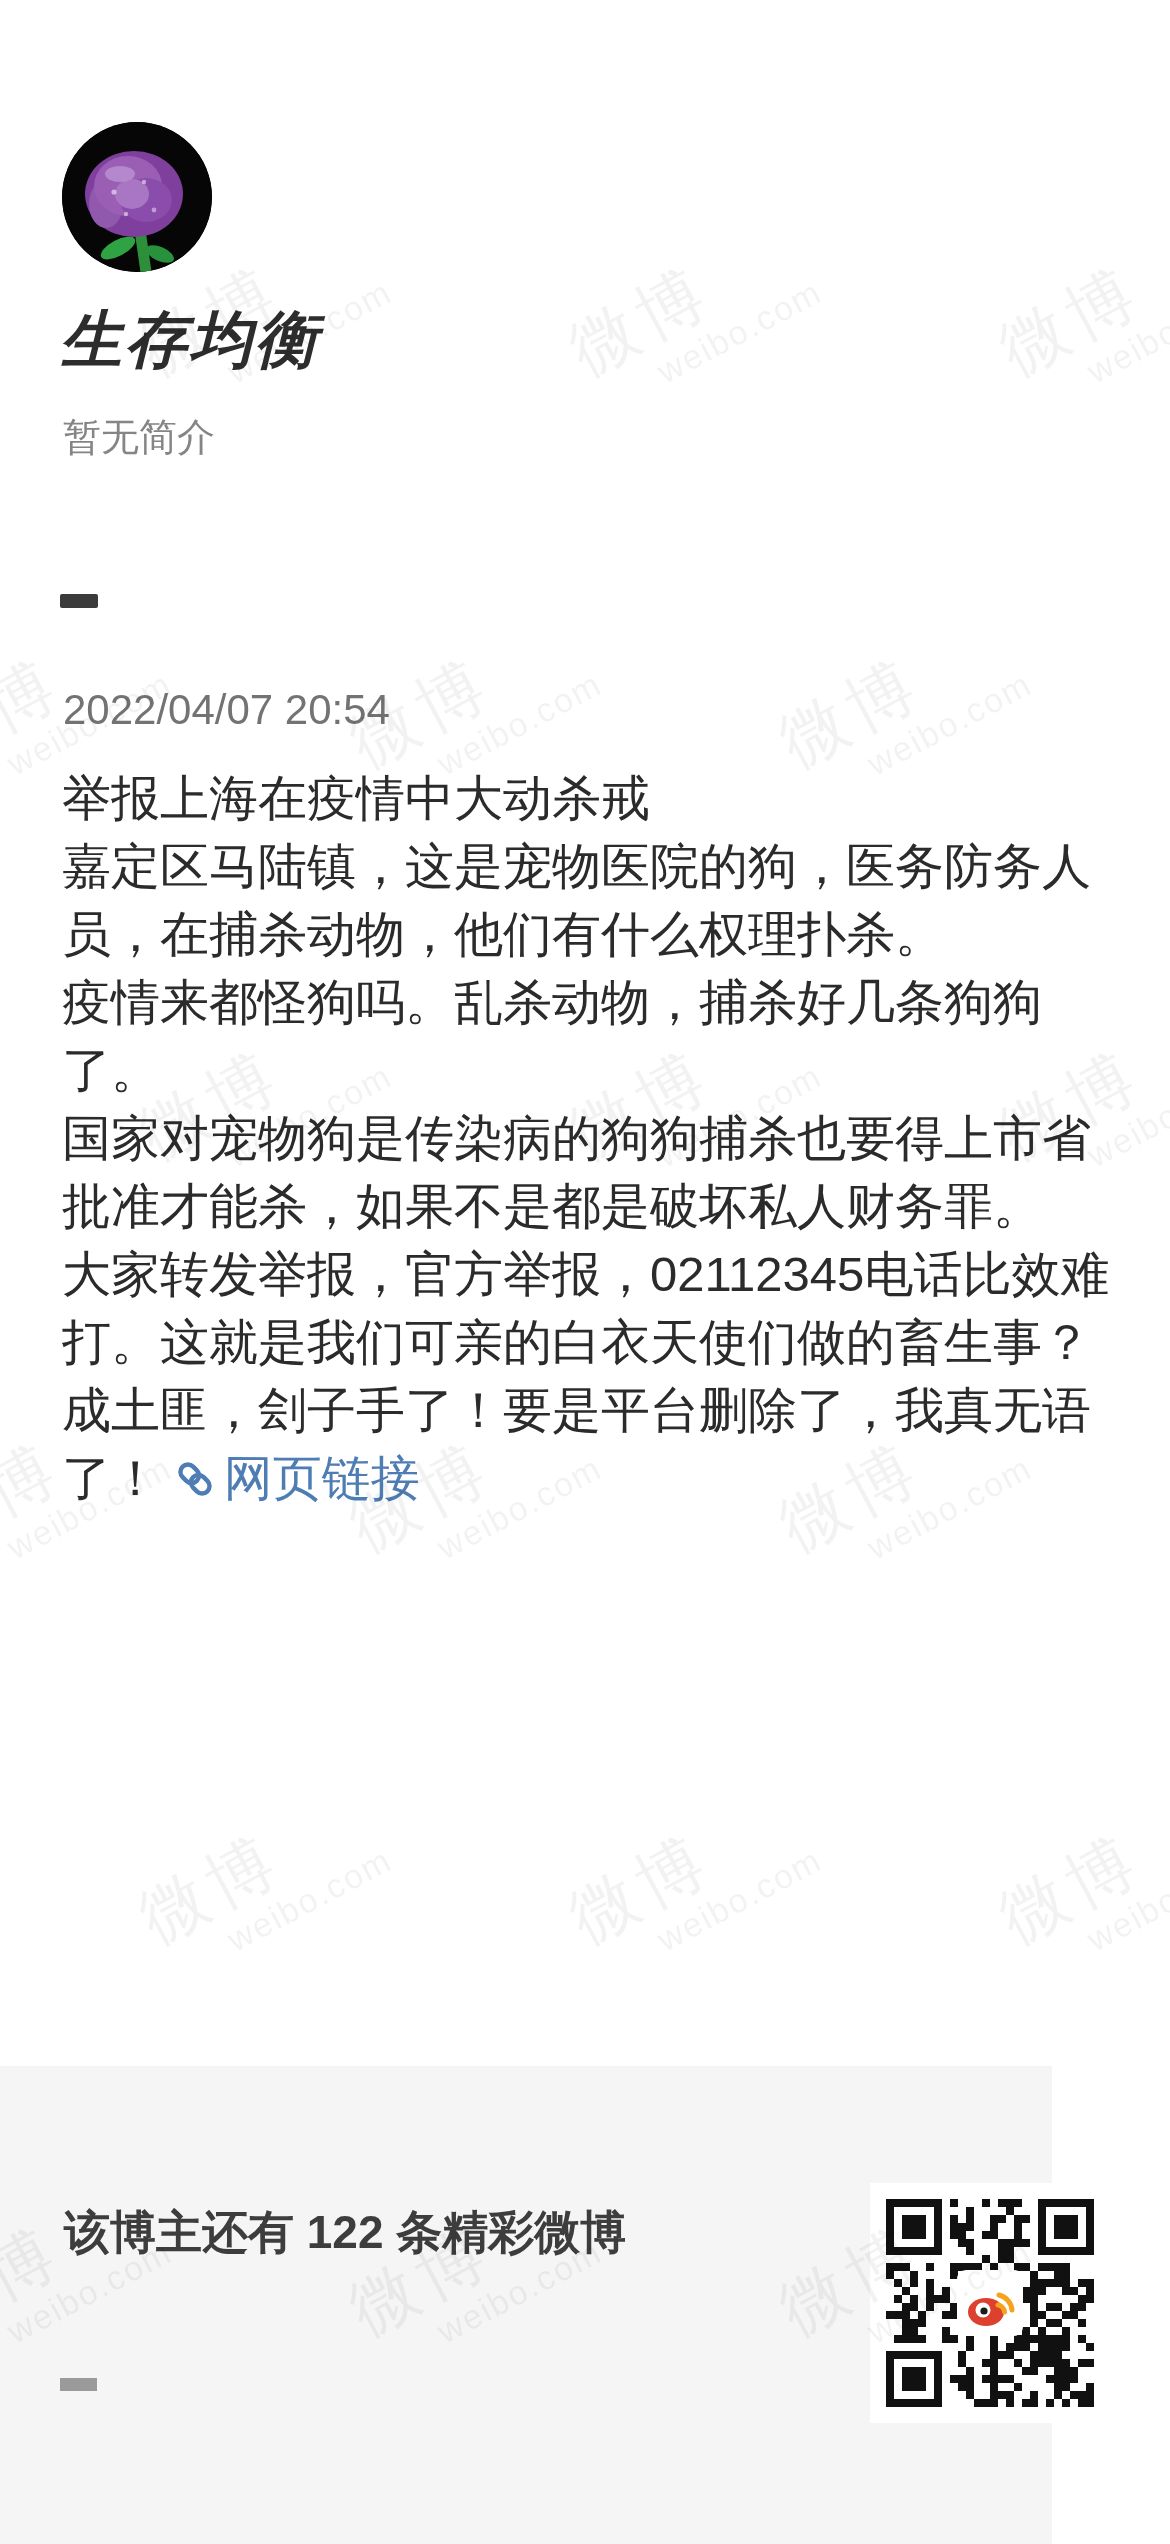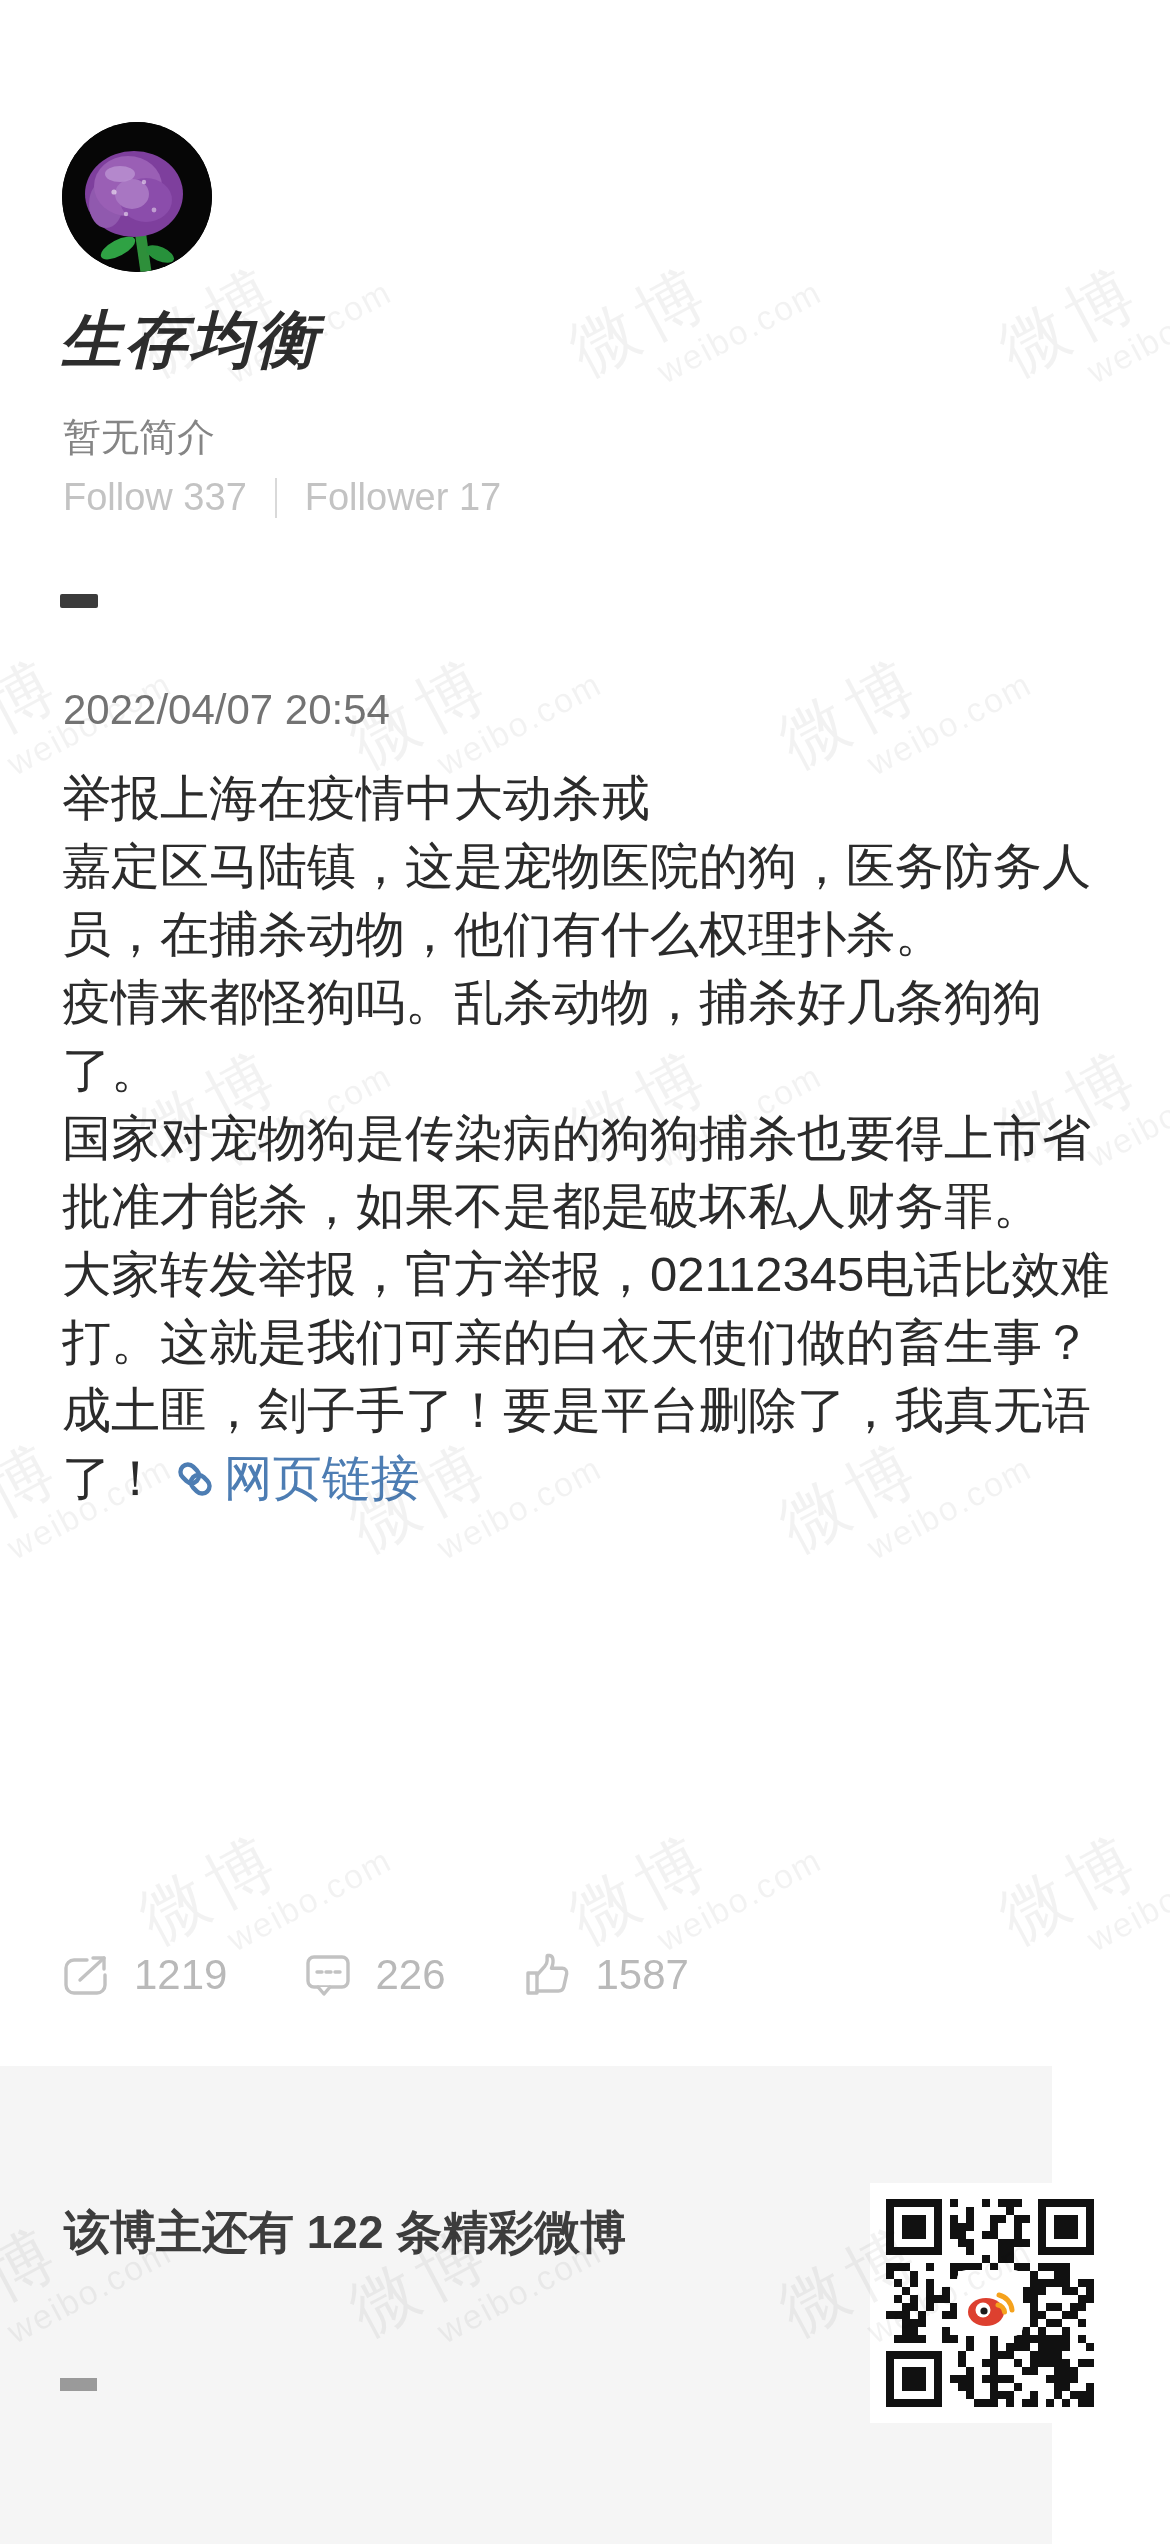--- a/index.html
+++ b/index.html
@@ -145,66 +145,36 @@
       <circle cx="52" cy="70" r="2.6" fill="#ffffff" opacity="0.55"></circle>
       <circle cx="82" cy="60" r="2.2" fill="#ffffff" opacity="0.5"></circle>
       <circle cx="92" cy="88" r="2.4" fill="#ffffff" opacity="0.45"></circle>
       <circle cx="64" cy="92" r="2.2" fill="#ffffff" opacity="0.5"></circle>
     </svg>
   </div>
 
   <h1 class="username">生存均衡</h1>
   <div class="bio">暂无简介</div>
 
-  <div class="follow-row">
-    <span>Follow 337</span>
-    <span class="follow-sep"></span>
-    <span>Follower 17</span>
-  </div>
 
   <div class="dash-dark"></div>
 
   <div class="date">2022/04/07 20:54</div>
 
   <div class="body-text"><span>举报上海在疫情中大动杀戒
 嘉定区马陆镇，这是宠物医院的狗，医务防务人员，在捕杀动物，他们有什么权理扑杀。
 疫情来都怪狗吗。乱杀动物，捕杀好几条狗狗了。
 国家对宠物狗是传染病的狗狗捕杀也要得上市省批准才能杀，如果不是都是破坏私人财务罪。
 大家转发举报，官方举报，02112345电话比效难打。这就是我们可亲的白衣天使们做的畜生事？成土匪，刽子手了！要是平台删除了，我真无语了！ </span><a class="weblink" href="#"><svg width="42" height="42" viewBox="0 0 48 48">
           <g transform="rotate(-45 24 24)" fill="none" stroke="#4d7db3" stroke-width="5">
             <rect x="15.5" y="4" width="17" height="23" rx="8.5"></rect>
             <rect x="15.5" y="21" width="17" height="23" rx="8.5"></rect>
           </g>
         </svg><span>网页链接</span></a></div>
 
-  <div class="action-bar">
-    <div class="action">
-      <svg width="48" height="42" viewBox="0 0 48 42" fill="none" stroke="#c2c2c2" stroke-width="3.4" stroke-linecap="round" stroke-linejoin="round">
-        <path d="M25 6 H12 a8 8 0 0 0 -8 8 v17 a8 8 0 0 0 8 8 h23 a8 8 0 0 0 8 -8 V21"></path>
-        <path d="M18 26 L42 4"></path>
-        <path d="M31 4 H42 V15"></path>
-      </svg>
-      <span class="cnt">1219</span>
-    </div>
-    <div class="action">
-      <svg width="46" height="44" viewBox="0 0 46 44" fill="none" stroke="#c2c2c2" stroke-width="3.4" stroke-linecap="round" stroke-linejoin="round">
-        <rect x="3" y="4" width="40" height="30" rx="6"></rect>
-        <path d="M13 34 L19 41 L25 34" fill="#ffffff"></path>
-        <path d="M12 19 h5 M21 19 h5 M30 19 h5"></path>
-      </svg>
-      <span class="cnt">226</span>
-    </div>
-    <div class="action">
-      <svg width="48" height="44" viewBox="0 0 48 44" fill="none" stroke="#c2c2c2" stroke-width="3.4" stroke-linecap="round" stroke-linejoin="round">
-        <path d="M4 20 h9 v20 H4 z"></path>
-        <path d="M13 38 h21.5 c2.6 0 4.8 -1.8 5.3 -4.3 l2.9 -13 c.6 -2.8 -1.5 -5.4 -4.4 -5.4 h-10.9 c1.6 -3.8 2 -7.6 1.3 -10.1 c-.9 -3.2 -5.6 -3.4 -5.6 -2 v4.6 c0 2.3 -.8 3.7 -2.4 5.6 L13 22"></path>
-      </svg>
-      <span class="cnt">1587</span>
-    </div>
-  </div>
 
   <div class="footer">
     <div class="f-title">该博主还有 122 条精彩微博</div>
     <div class="f-dash"></div>
     <div class="qr-box">
       <svg id="qr-svg" width="208" height="208" viewBox="0 0 208 208">
           <rect x="64" y="0" width="8" height="8" fill="#111111"></rect>
           <rect x="96" y="0" width="8" height="8" fill="#111111"></rect>
           <rect x="112" y="0" width="8" height="8" fill="#111111"></rect>
           <rect x="120" y="0" width="8" height="8" fill="#111111"></rect>

